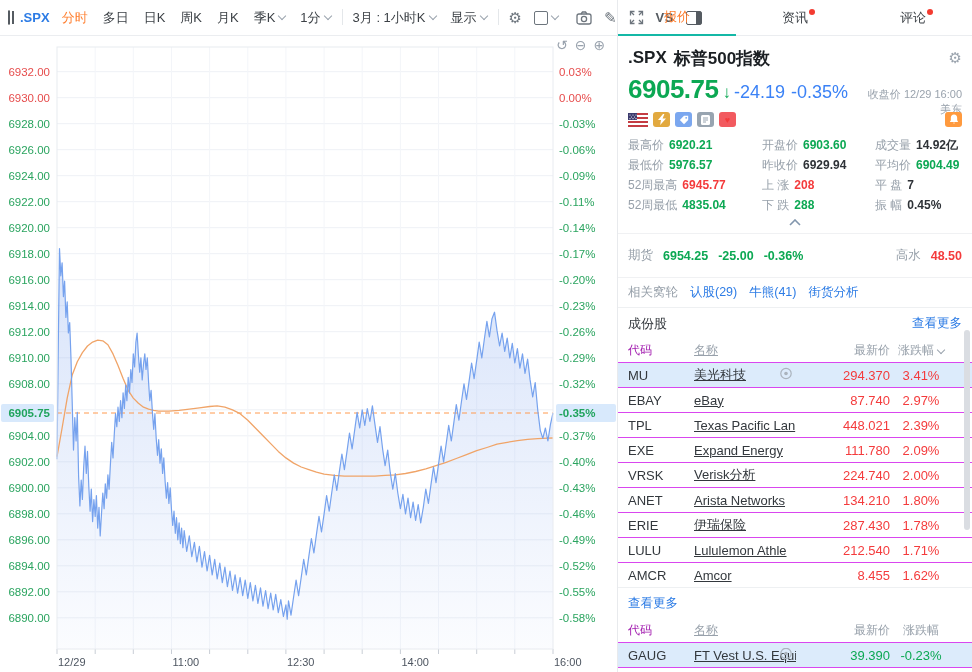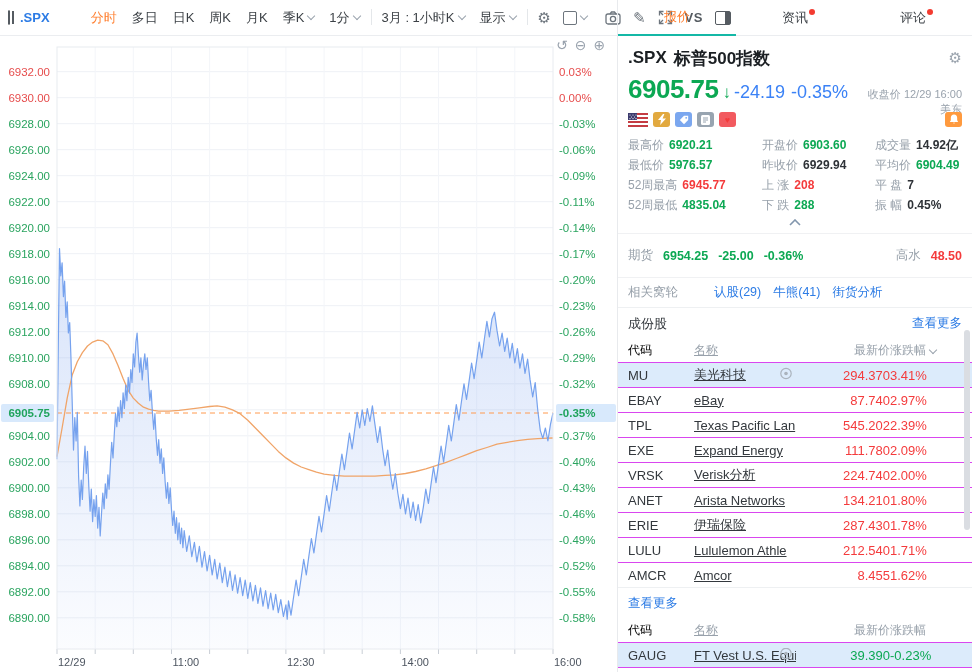--- a/index.html
+++ b/index.html
@@ -5,21 +5,21 @@
   html,body{margin:0;padding:0;background:#fff;}
   .app{width:972px;height:672px;overflow:hidden;position:relative;background:#fff;
        font-family:"Liberation Sans","DejaVu Sans",sans-serif;color:#3c4146;font-size:13px;}
   
   .topbar{height:36px;display:flex;border-bottom:1px solid #ebedf0;box-sizing:border-box;}
   .tb-left{width:617px;display:flex;align-items:center;padding-left:8px;box-sizing:border-box;}
   .tb-right{width:355px;display:flex;border-left:1px solid #e8eaed;box-sizing:border-box;}
   .win-icon{width:15px;height:13px;border:1.5px solid #555b61;border-radius:2px;display:inline-block;position:relative;margin-right:10px;}
   .win-icon .wi-inner{position:absolute;left:3px;top:0;bottom:0;width:1.5px;background:#555b61;}
   .tb-symbol{color:#2d7ce5;font-weight:bold;margin-right:12px;}
-  .tb-modes{display:flex;align-items:flex-start;margin-left:29px;}
+  .tb-modes{display:flex;align-items:flex-start;}
   .tb-item{margin-right:15px;color:#3c4146;cursor:default;white-space:nowrap;display:inline-flex;align-items:center;}
   .tb-item.active{color:#ff7e2e;}
   .caret{display:inline-block;width:5px;height:5px;border-right:1.3px solid #9aa3ad;border-bottom:1.3px solid #9aa3ad;transform:rotate(45deg);margin-left:4px;margin-top:-3px;}
   .tb-sep{width:1px;height:16px;background:#e4e7ea;margin:0 10px 0 -4px;}
   .tb-icon{color:#6d757d;margin-right:12px;font-size:15px;display:inline-flex;align-items:center;}
   .sq-icon{width:12px;height:12px;border:1.3px solid #6d757d;border-radius:2px;display:inline-block;}
   .side-icon{width:14px;height:12px;border:1.3px solid #555b61;border-radius:2px;display:inline-block;position:relative;}
   .side-icon:after{content:"";position:absolute;right:0;top:0;bottom:0;width:5px;background:#555b61;}
   .vs-label{font-weight:bold;color:#555b61;font-size:13px;letter-spacing:.5px;}
   .tb-svg{stroke:#6d757d;fill:none;stroke-width:1.3;}
@@ -56,36 +56,36 @@
   .q-stats .cell.c0{width:134px;} .q-stats .cell.c1{width:113px;} .q-stats .cell.c2{width:85px;}
   .q-stats .lbl{color:#97a0aa;margin-right:5px;white-space:pre;}
   .q-stats .val{font-weight:bold;}
   .green{color:#0ca853;} .red{color:#f43b3c;} .dark{color:#2e3237;}
   .q-collapse{height:12px;display:flex;justify-content:center;align-items:center;margin-top:1px;}
   
   .q-row{display:flex;align-items:center;height:27px;border-top:1px solid #f0f1f3;margin-top:5px;padding:8px 10px;font-size:12.5px;}
   .q-row .lbl{color:#97a0aa;margin-right:10px;}
   .q-row .v{margin-right:10px;font-weight:bold;}
   .q-row .spacer{flex:1;}
-  .q-warrants{display:flex;align-items:center;height:29px;border-top:1px solid #f0f1f3;padding:0 10px;font-size:12.5px;gap:24px;}
+  .q-warrants{display:flex;align-items:center;height:29px;border-top:1px solid #f0f1f3;padding:0 10px;font-size:12.5px;}
   .q-warrants .lbl{color:#97a0aa;margin-right:12px;}
   .link{color:#2d7ce5;margin-right:12px;cursor:default;}
   
   .sec-header{display:flex;align-items:center;height:31px;border-top:1px solid #eef0f2;padding:0 10px;}
   .sec-title{color:#33383d;font-size:13px;flex:1;}
   .sec-more{color:#2d7ce5;font-size:12.5px;cursor:default;}
   .trow{display:flex;align-items:center;height:25px;padding-left:10px;box-sizing:border-box;font-size:13px;border-top:1px solid #d946ef;}
   .trow.thead{height:23px;color:#98a1ab;font-size:12px;border-top:none;}
   .trow.selected{background:#dcebfb;}
   .col-code{width:66px;color:#33383d;}
-  .thead .col-code{color:#000000;}
+  .thead .col-code{color:#a21caf;}
   .col-name{width:102px;overflow:hidden;white-space:nowrap;color:#33383d;position:relative;text-decoration:underline;}
   .thead .col-name{color:#98a1ab;overflow:visible;}
   .col-price{flex:1;text-align:right;}
-  .col-chg{width:82px;text-align:right;padding-right:20px;box-sizing:border-box;display:flex;justify-content:flex-start;align-items:center;}
+  .col-chg{width:82px;text-align:right;padding-right:20px;box-sizing:border-box;display:flex;justify-content:center;align-items:center;}
   .eye{position:absolute;right:3px;top:50%;transform:translateY(-50%);background:inherit;}
   .scroll-thumb{position:absolute;right:2px;top:294px;width:6px;height:200px;border-radius:3px;background:#dadde2;}
   .sort-caret{display:inline-block;width:5px;height:5px;border-right:1.2px solid #9aa3ad;border-bottom:1.2px solid #9aa3ad;transform:rotate(45deg);margin-left:4px;margin-bottom:2px;}
 </style>
 </head>
 <body>
 
 <div class="app">
 
   <div class="topbar">
@@ -443,21 +443,21 @@
           </div>
           <div class="trow">
             <span class="col-code">EBAY</span>
             <span class="col-name">eBay</span>
             <span class="col-price red">87.740</span>
             <span class="col-chg red">2.97%</span>
           </div>
           <div class="trow">
             <span class="col-code">TPL</span>
             <span class="col-name">Texas Pacific Lan</span>
-            <span class="col-price red">545.202</span>
+            <span class="col-price red">448.021</span>
             <span class="col-chg red">2.39%</span>
           </div>
           <div class="trow">
             <span class="col-code">EXE</span>
             <span class="col-name">Expand Energy</span>
             <span class="col-price red">111.780</span>
             <span class="col-chg red">2.09%</span>
           </div>
           <div class="trow">
             <span class="col-code">VRSK</span>

